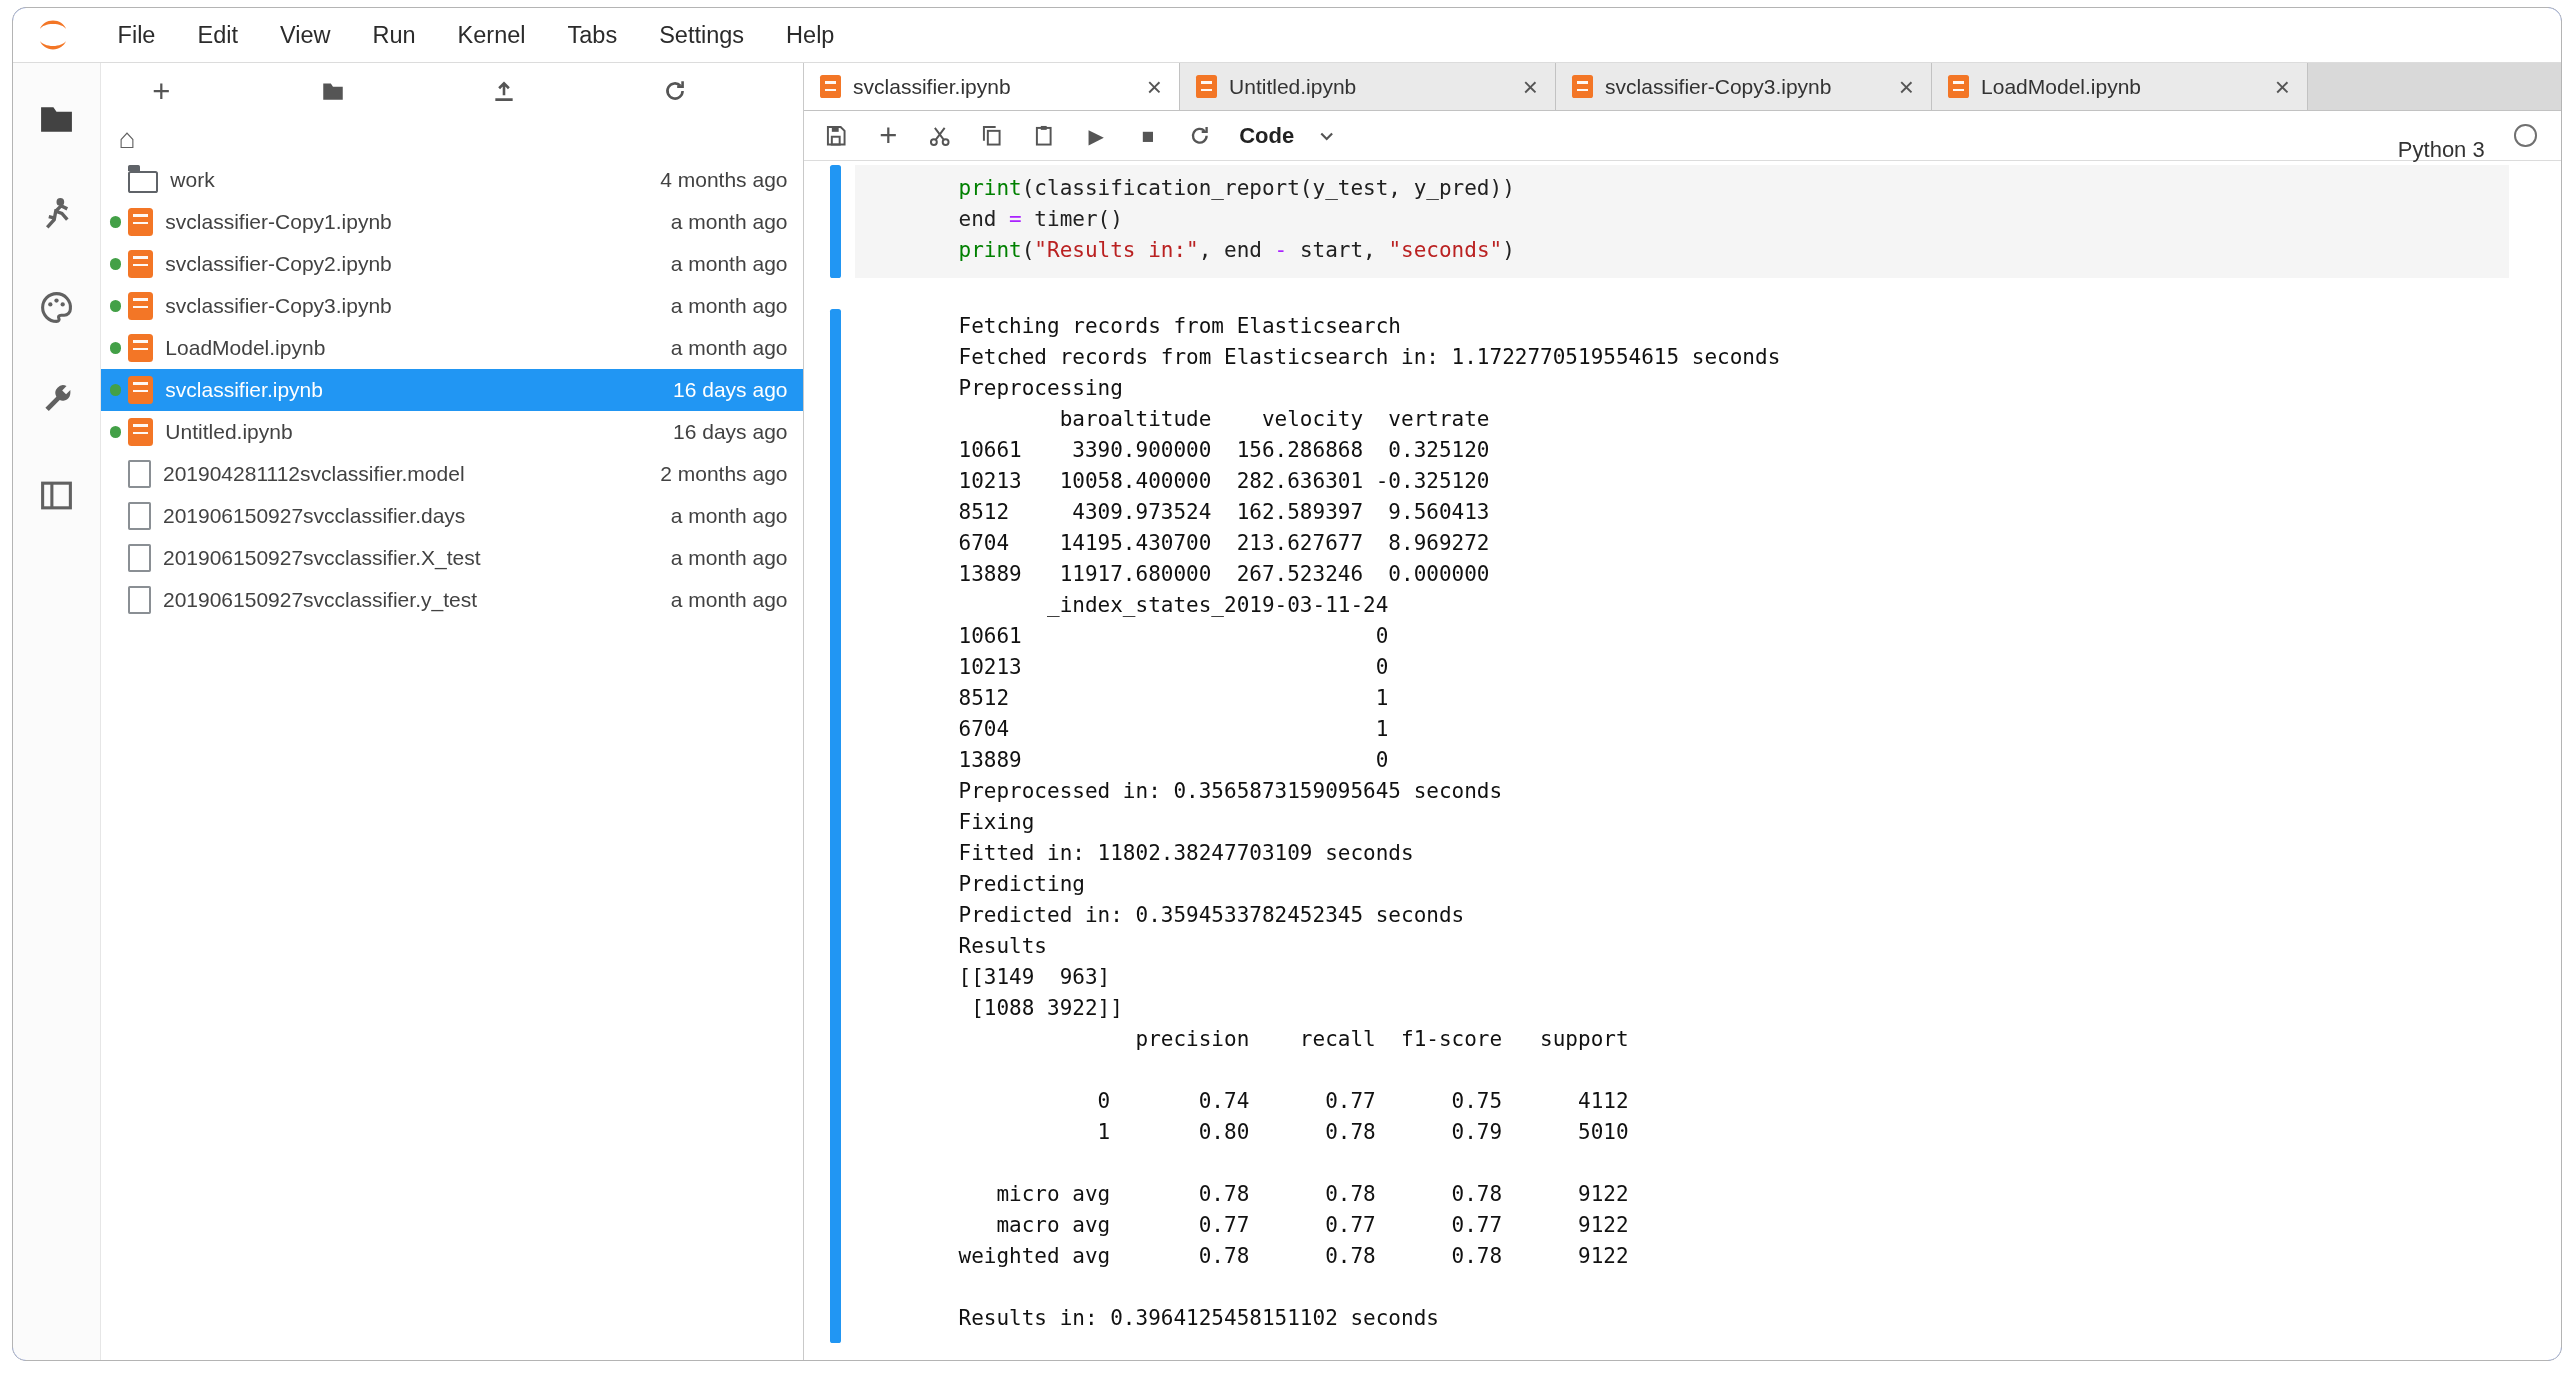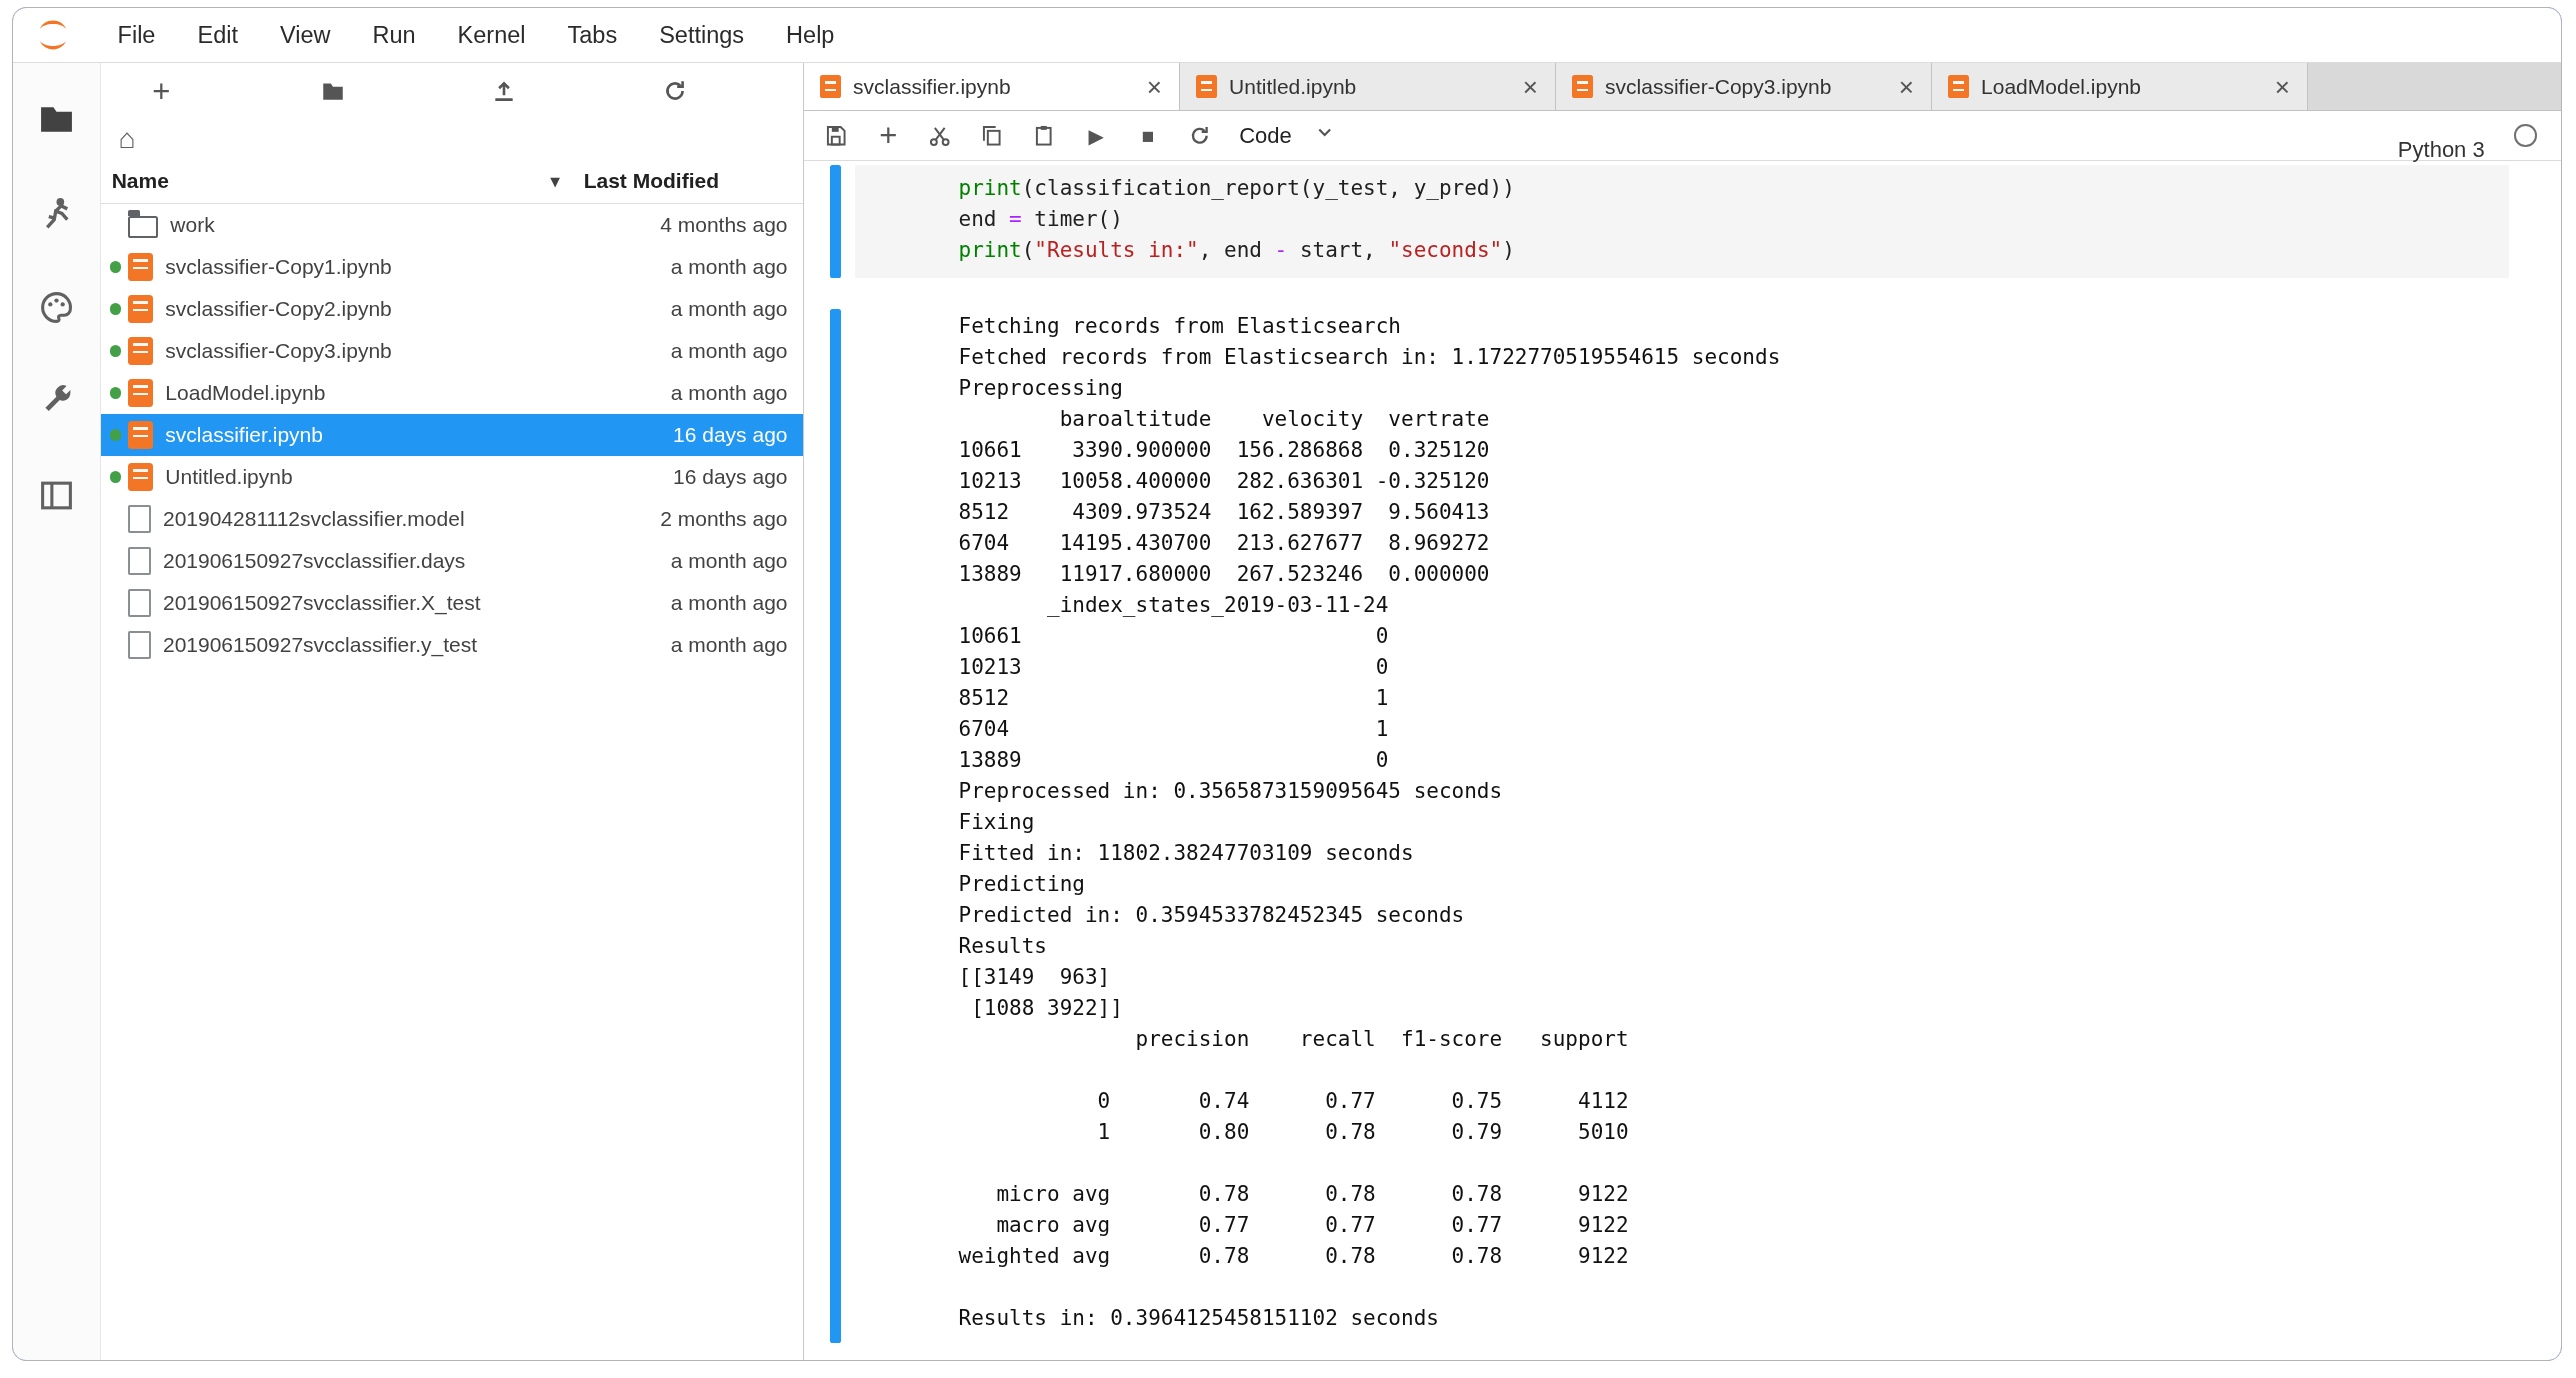--- a/index.html
+++ b/index.html
@@ -68,21 +68,21 @@
   .tab-close{color:#555;font-size:26px;line-height:1;padding:0 1.7px;}
 
   .nb-toolbar{height:49px;flex:none;display:flex;align-items:center;gap:26px;
     padding:0 24.4px 0 19px;border-bottom:0.9px solid #dcdcdc;font-size:22px;color:#333;}
   .tbtn{width:26px;height:26px;display:flex;align-items:center;justify-content:center;
     color:#555;line-height:1;flex:none;}
   .tbtn svg{width:23.5px;height:23.5px;}
   .tbtn.glyph-plus{font-size:31px;}
   .tbtn.glyph-run{font-size:20px;}
   .tbtn.glyph-stop{font-size:21px;}
-  .mode-select{display:flex;align-items:flex-start;gap:24px;color:#222;}
+  .mode-select{display:flex;align-items:center;gap:24px;color:#222;font-weight:bold;}
   .chev{width:17.4px;height:17.4px;}
   .kernel-name{margin-left:auto;color:#333;margin-top:28px;}
   .kernel-status{width:22.6px;height:22.6px;border:2.6px solid #707070;border-radius:50%;
     flex:none;margin-left:3.5px;box-sizing:border-box;}
 
   .nb-content{flex:1;min-height:0;overflow:hidden;padding:3.5px 52px 0 26px;
     font-family:"DejaVu Sans Mono",monospace;}
   .cell{display:flex;gap:14px;}
   .cell-bar{width:11.3px;flex:none;background:#2196f3;border-radius:2.6px;}
   .input-area{flex:1;background:#f5f5f5;padding:8.7px 17.4px 12.2px 103px;min-width:0;}
@@ -157,26 +157,20 @@
         </div>
         <div class="fb-tool">
           <svg viewBox="0 0 24 24">
               <path d="M19 12a7 7 0 1 1-2-4.9" fill="none" stroke="#555" stroke-width="2.4"></path>
               <path d="M19 3v5h-5" fill="none" stroke="#555" stroke-width="2.4"></path>
             </svg>
         </div>
       </div>
       <div class="fb-breadcrumb">
         <span class="home-glyph">⌂</span>
-      </div>
-      <div class="fb-header">
-        <span>Name</span>
-        <span class="spacer"></span>
-        <span class="caret">▾</span>
-        <span class="mod-col">Last Modified</span>
       </div>
       <div class="fb-list">
           <div class="fb-row">
             <span class="run-dot invisible"></span>
             <span class="ficon folder"></span>
             <span class="fname">work</span>
             <span class="fmod">4 months ago</span>
           </div>
           <div class="fb-row">
             <span class="run-dot"></span>

